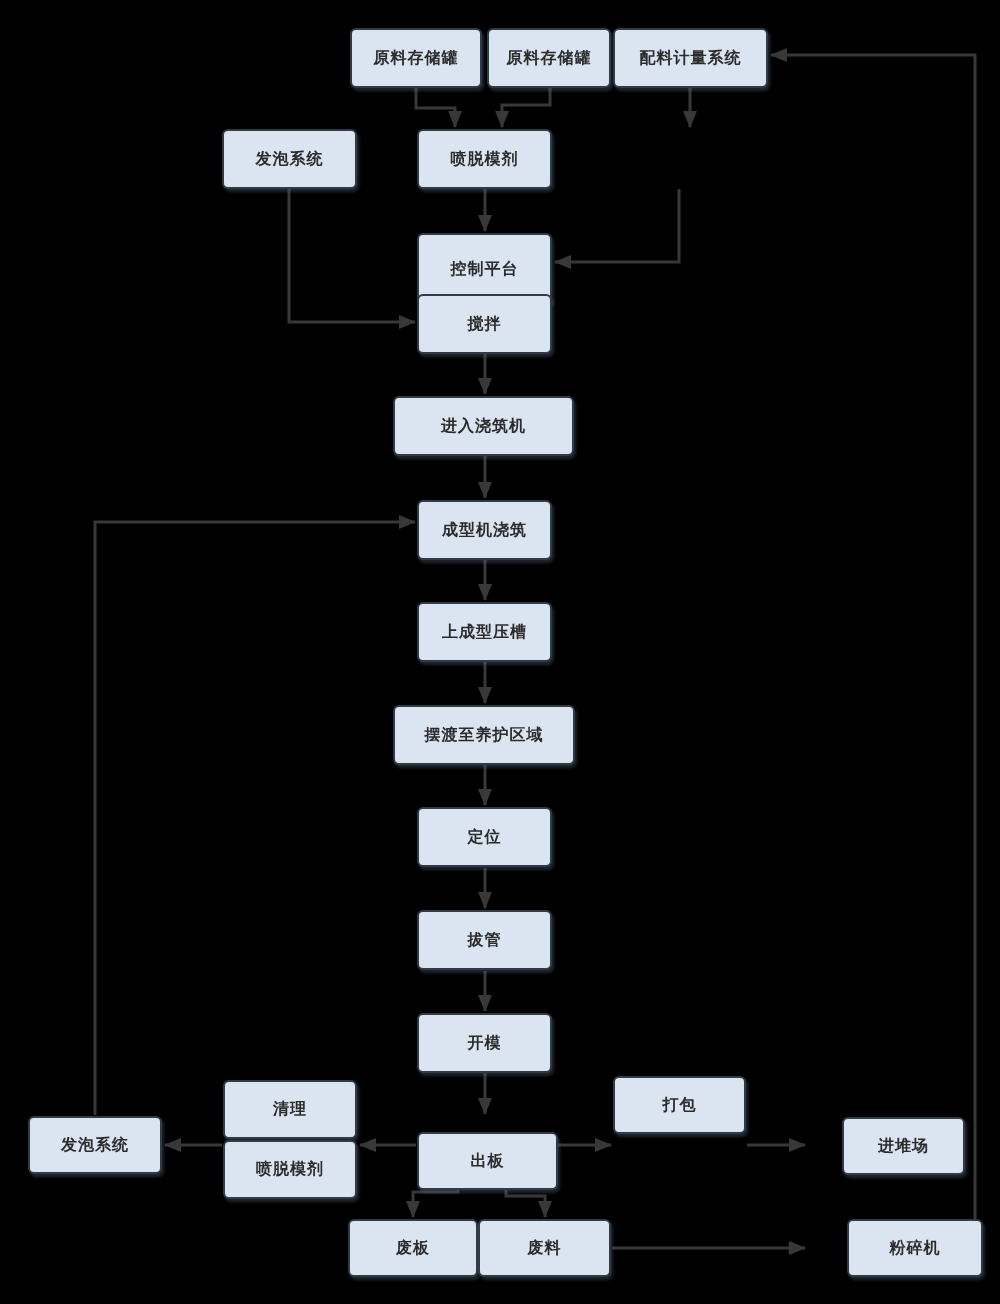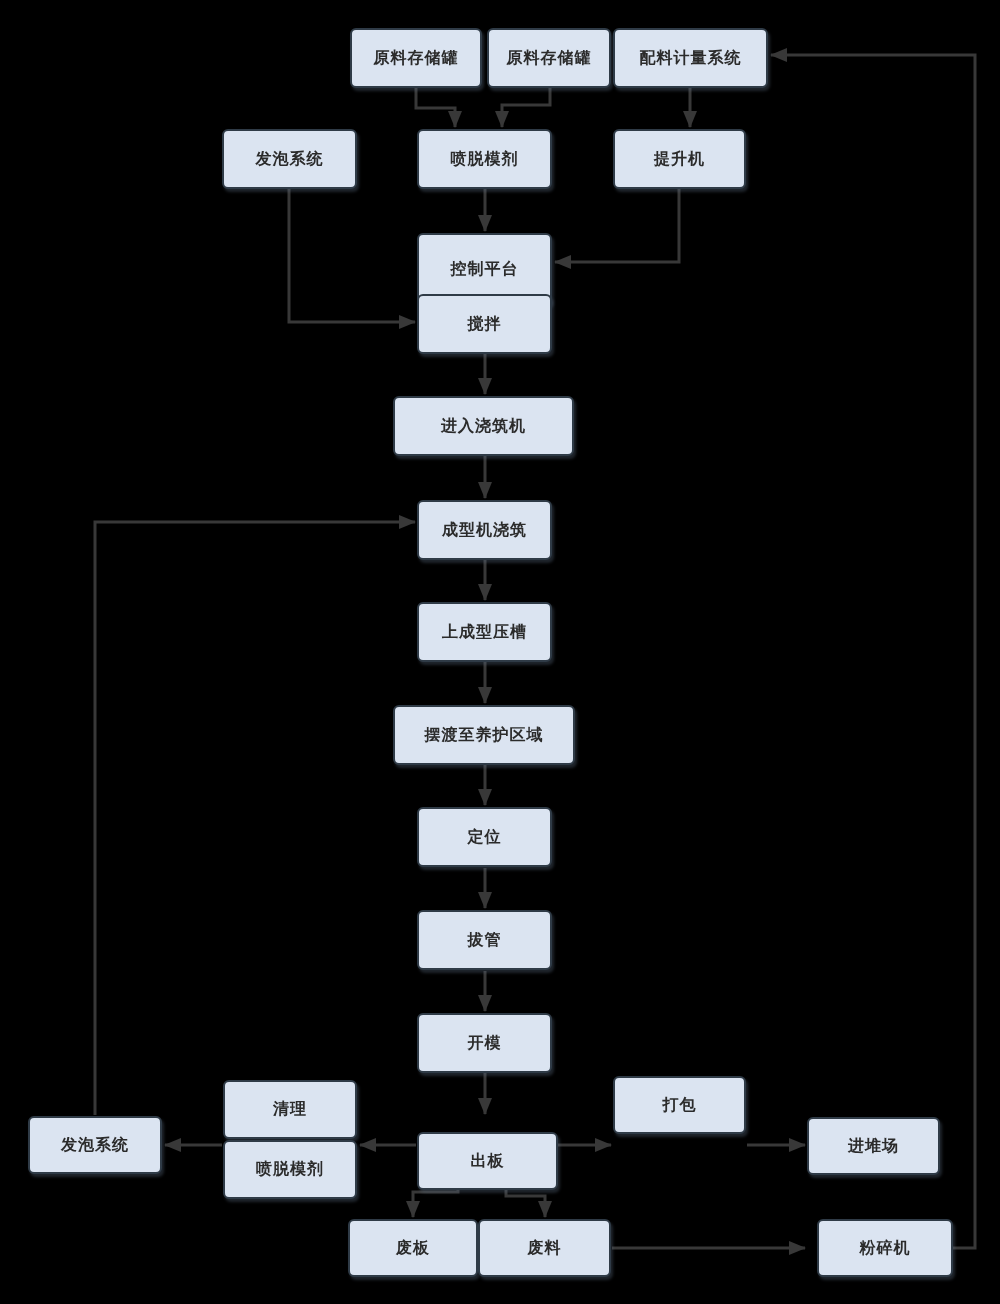--- a/index.html
+++ b/index.html
@@ -80,37 +80,36 @@
     <polyline points="612,1248 805,1248" marker-end="url(#arrow)"></polyline>
     <polyline points="944,1248 975,1248 975,55 771,55" marker-end="url(#arrow)"></polyline>
   </svg>
 
   <div class="node" style="left:350px;top:28px;width:132px;height:60px">原料存储罐</div>
   <div class="node" style="left:487px;top:28px;width:124px;height:60px">原料存储罐</div>
   <div class="node" style="left:613px;top:28px;width:155px;height:60px">配料计量系统</div>
 
   <div class="node" style="left:222px;top:129px;width:135px;height:60px">发泡系统</div>
   <div class="node" style="left:417px;top:129px;width:135px;height:60px">喷脱模剂</div>
-  <div class="node" style="left:613px;top:129px;width:133px;height:60px">提升机</div>
 
   <div class="node" style="left:417px;top:233px;width:135px;height:73px">控制平台</div>
   <div class="node" style="left:417px;top:294px;width:135px;height:60px">搅拌</div>
 
   <div class="node" style="left:393px;top:396px;width:181px;height:60px">进入浇筑机</div>
   <div class="node" style="left:417px;top:500px;width:135px;height:60px">成型机浇筑</div>
   <div class="node" style="left:417px;top:602px;width:135px;height:60px">上成型压槽</div>
   <div class="node" style="left:393px;top:705px;width:182px;height:60px">摆渡至养护区域</div>
   <div class="node" style="left:417px;top:807px;width:135px;height:60px">定位</div>
   <div class="node" style="left:417px;top:1013px;width:135px;height:60px">开模</div>
   <div class="node" style="left:417px;top:910px;width:135px;height:60px">拔管</div>
 
   <div class="node" style="left:28px;top:1116px;width:134px;height:58px">发泡系统</div>
   <div class="node" style="left:223px;top:1080px;width:134px;height:59px">清理</div>
   <div class="node" style="left:223px;top:1140px;width:134px;height:59px">喷脱模剂</div>
   <div class="node" style="left:417px;top:1132px;width:141px;height:58px">出板</div>
   <div class="node" style="left:613px;top:1076px;width:133px;height:58px">打包</div>
-  <div class="node" style="left:807px;top:1117px;width:133px;height:58px">进堆场</div>
+  <div class="node" style="left:842px;top:1117px;width:123px;height:58px">进堆场</div>
 
   <div class="node" style="left:348px;top:1219px;width:130px;height:58px">废板</div>
   <div class="node" style="left:478px;top:1219px;width:133px;height:58px">废料</div>
-  <div class="node" style="left:817px;top:1219px;width:136px;height:58px">粉碎机</div>
+  <div class="node" style="left:847px;top:1219px;width:136px;height:58px">粉碎机</div>
 
 </div>
 
 </body></html>

